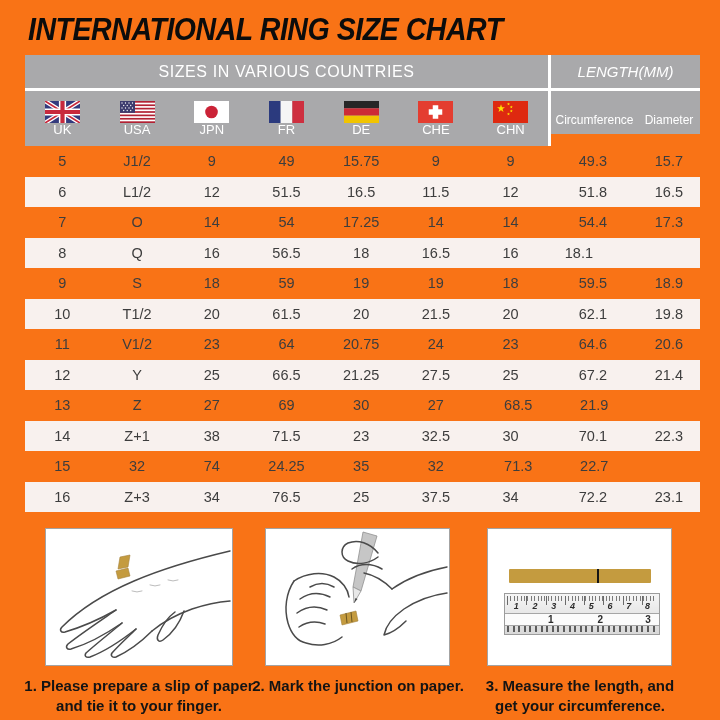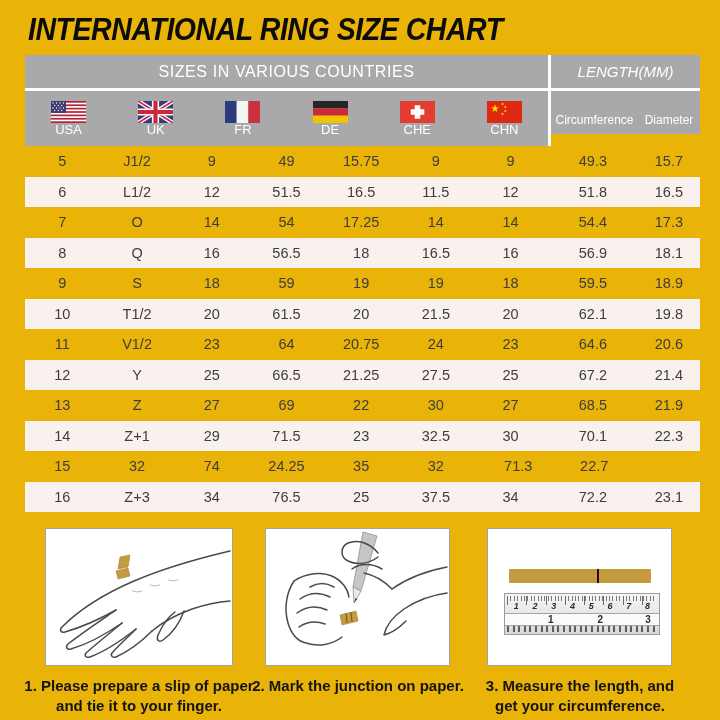--- a/index.html
+++ b/index.html
@@ -1,19 +1,19 @@
 <!DOCTYPE html>
 <html style="--header-gray: #a9a9ab; --row-stripe: #f8f1ee; --paper-gold: #c49b3f; --text-dark: #3d3d3d;"><head>
 <meta charset="utf-8">
 <style>
   * { margin:0; padding:0; box-sizing:border-box; }
   html,body { background:#fff; }
   .page {
     position:relative; width:720px; height:720px; overflow:hidden;
-    background:#eab308; font-family:"Liberation Sans", sans-serif;
+    background:#f97316; font-family:"Liberation Sans", sans-serif;
   }
 
   
   .title {
     position:absolute; left:28px; top:12px;
     font-size:31px; font-weight:bold; font-style:italic;
     letter-spacing:-0.5px; color:#0c0c0c; white-space:nowrap;
     transform:scaleX(0.92); transform-origin:0 50%;
   }
 
@@ -89,20 +89,31 @@
 
     <div class="hrow">
       <div class="hdr hdr1-left">SIZES IN VARIOUS COUNTRIES</div>
       <div class="vgap"></div>
       <div class="hdr hdr1-right">LENGTH(MM)</div>
     </div>
     <div class="hgap"></div>
 
     <div class="hrow">
       <div class="hdr hdr2-left">
+
+        <div class="country-col">
+          <svg width="35" height="22" viewBox="0 0 35 22">
+            <rect width="35" height="22" fill="#333a7d"></rect>
+            <path d="M0,0 L35,22 M35,0 L0,22" stroke="#fff" stroke-width="4.4"></path>
+            <path d="M0,0 L35,22 M35,0 L0,22" stroke="#c8293c" stroke-width="1.7"></path>
+            <path d="M17.5,0 V22 M0,11 H35" stroke="#fff" stroke-width="7.2"></path>
+            <path d="M17.5,0 V22 M0,11 H35" stroke="#c8293c" stroke-width="4.2"></path>
+          </svg>
+          <span class="country-label">UK</span>
+        </div>
 
         <div class="country-col">
           <svg width="35" height="22" viewBox="0 0 35 22">
             <rect width="35" height="22" fill="#b22234"></rect>
             <g fill="#fff">
               <rect y="1.69" width="35" height="1.69"></rect>
                 <rect y="5.08" width="35" height="1.69"></rect>
               <rect y="8.46" width="35" height="1.69"></rect>
                 <rect y="11.85" width="35" height="1.69"></rect>
               <rect y="15.23" width="35" height="1.69"></rect>
@@ -124,29 +135,25 @@
               <circle cx="3.7" cy="9.5" r="0.65"></circle>
                 <circle cx="7.2" cy="9.5" r="0.65"></circle>
                 <circle cx="10.7" cy="9.5" r="0.65"></circle>
             </g>
           </svg>
           <span class="country-label">USA</span>
         </div>
 
         <div class="country-col">
           <svg width="35" height="22" viewBox="0 0 35 22">
-            <rect width="35" height="22" fill="#333a7d"></rect>
-            <path d="M0,0 L35,22 M35,0 L0,22" stroke="#fff" stroke-width="4.4"></path>
-            <path d="M0,0 L35,22 M35,0 L0,22" stroke="#c8293c" stroke-width="1.7"></path>
-            <path d="M17.5,0 V22 M0,11 H35" stroke="#fff" stroke-width="7.2"></path>
-            <path d="M17.5,0 V22 M0,11 H35" stroke="#c8293c" stroke-width="4.2"></path>
-          </svg>
-          <span class="country-label">UK</span>
-        </div>
-
+            <rect width="35" height="22" fill="#ffffff"></rect>
+            <circle cx="17.5" cy="11" r="6.3" fill="#cb2337"></circle>
+          </svg>
+          <span class="country-label">JPN</span>
+        </div>
 
         <div class="country-col">
           <svg width="35" height="22" viewBox="0 0 35 22">
             <rect width="11.67" height="22" fill="#2b3a7e"></rect>
             <rect x="11.67" width="11.67" height="22" fill="#f5f5f5"></rect>
             <rect x="23.33" width="11.67" height="22" fill="#ce2f3f"></rect>
           </svg>
           <span class="country-label">FR</span>
         </div>
 
@@ -225,21 +232,20 @@
           <span class="cell c8">17.3</span>
         </div>
         <div class="trow alt">
           <span class="cell c0">8</span>
           <span class="cell c1">Q</span>
           <span class="cell c2">16</span>
           <span class="cell c3">56.5</span>
           <span class="cell c4">18</span>
           <span class="cell c5">16.5</span>
           <span class="cell c6">16</span>
-          <span class="cell c7">56.9</span>
           <span class="cell c8">18.1</span>
         </div>
         <div class="trow">
           <span class="cell c0">9</span>
           <span class="cell c1">S</span>
           <span class="cell c2">18</span>
           <span class="cell c3">59</span>
           <span class="cell c4">19</span>
           <span class="cell c5">19</span>
           <span class="cell c6">18</span>
@@ -277,30 +283,29 @@
           <span class="cell c5">27.5</span>
           <span class="cell c6">25</span>
           <span class="cell c7">67.2</span>
           <span class="cell c8">21.4</span>
         </div>
         <div class="trow">
           <span class="cell c0">13</span>
           <span class="cell c1">Z</span>
           <span class="cell c2">27</span>
           <span class="cell c3">69</span>
-          <span class="cell c4">22</span>
           <span class="cell c5">30</span>
           <span class="cell c6">27</span>
           <span class="cell c7">68.5</span>
           <span class="cell c8">21.9</span>
         </div>
         <div class="trow alt">
           <span class="cell c0">14</span>
           <span class="cell c1">Z+1</span>
-          <span class="cell c2">29</span>
+          <span class="cell c2">38</span>
           <span class="cell c3">71.5</span>
           <span class="cell c4">23</span>
           <span class="cell c5">32.5</span>
           <span class="cell c6">30</span>
           <span class="cell c7">70.1</span>
           <span class="cell c8">22.3</span>
         </div>
         <div class="trow">
           <span class="cell c0">15</span>
           <span class="cell c2">32</span>

